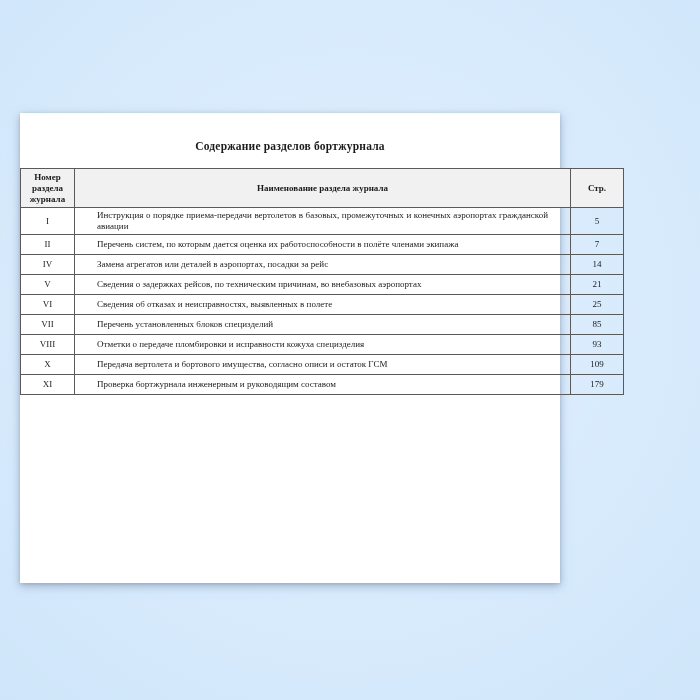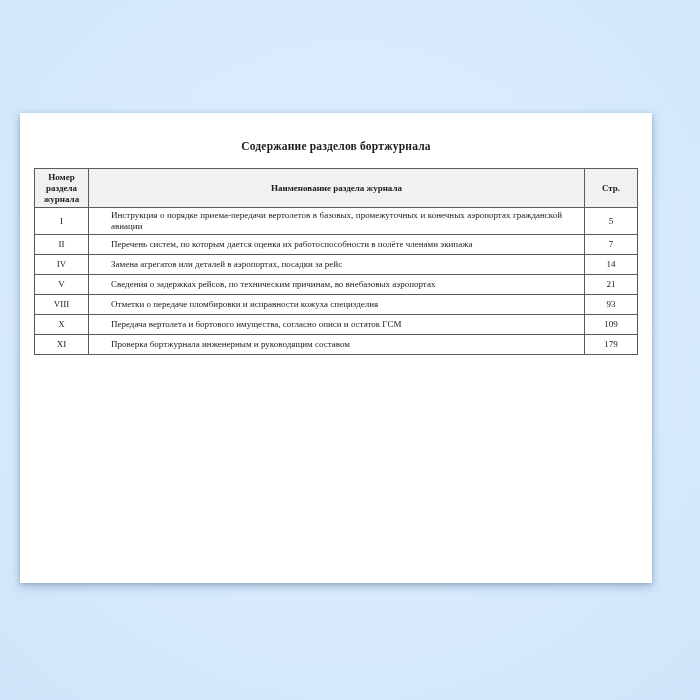--- a/index.html
+++ b/index.html
@@ -12,21 +12,21 @@
   }
   *{box-sizing:border-box;}
   html,body{margin:0;padding:0;}
   body{
     width:700px;height:700px;overflow:hidden;position:relative;
     background:radial-gradient(circle at 50% 45%, var(--bg-mid) 0%, #d6eafc 65%, var(--bg-edge) 100%);
     font-family:"Liberation Serif","DejaVu Serif",serif;
     color:var(--text);
   }
   .page{
-    position:absolute;left:20px;top:113px;width:632px;height:470px;
+    position:absolute;left:20px;top:113px;width:540px;height:470px;
     background:var(--page-bg);
     box-shadow:0 3px 9px rgba(110,135,165,.55), 0 1px 3px rgba(110,135,165,.35);
     padding-top:26px;
   }
   .doc-title{
     margin:0 0 15px 0;
     font-size:11.5px;line-height:14px;font-weight:bold;
     text-align:center;letter-spacing:.2px;
   }
   table.toc{
@@ -80,20 +80,30 @@
           <td class="col-num">IV</td>
           <td class="col-name">Замена агрегатов или деталей в аэропортах, посадки за рейс</td>
           <td class="col-page">14</td>
         </tr>
         <tr>
           <td class="col-num">V</td>
           <td class="col-name">Сведения о задержках рейсов, по техническим причинам, во внебазовых аэропортах</td>
           <td class="col-page">21</td>
         </tr>
         <tr>
+          <td class="col-num">VI</td>
+          <td class="col-name">Сведения об отказах и неисправностях, выявленных в полете</td>
+          <td class="col-page">25</td>
+        </tr>
+        <tr>
+          <td class="col-num">VII</td>
+          <td class="col-name">Перечень установленных блоков специзделий</td>
+          <td class="col-page">85</td>
+        </tr>
+        <tr>
           <td class="col-num">VIII</td>
           <td class="col-name">Отметки о передаче пломбировки и исправности кожуха специзделия</td>
           <td class="col-page">93</td>
         </tr>
         <tr>
           <td class="col-num">X</td>
           <td class="col-name">Передача вертолета и бортового имущества, согласно описи и остаток ГСМ</td>
           <td class="col-page">109</td>
         </tr>
         <tr>

